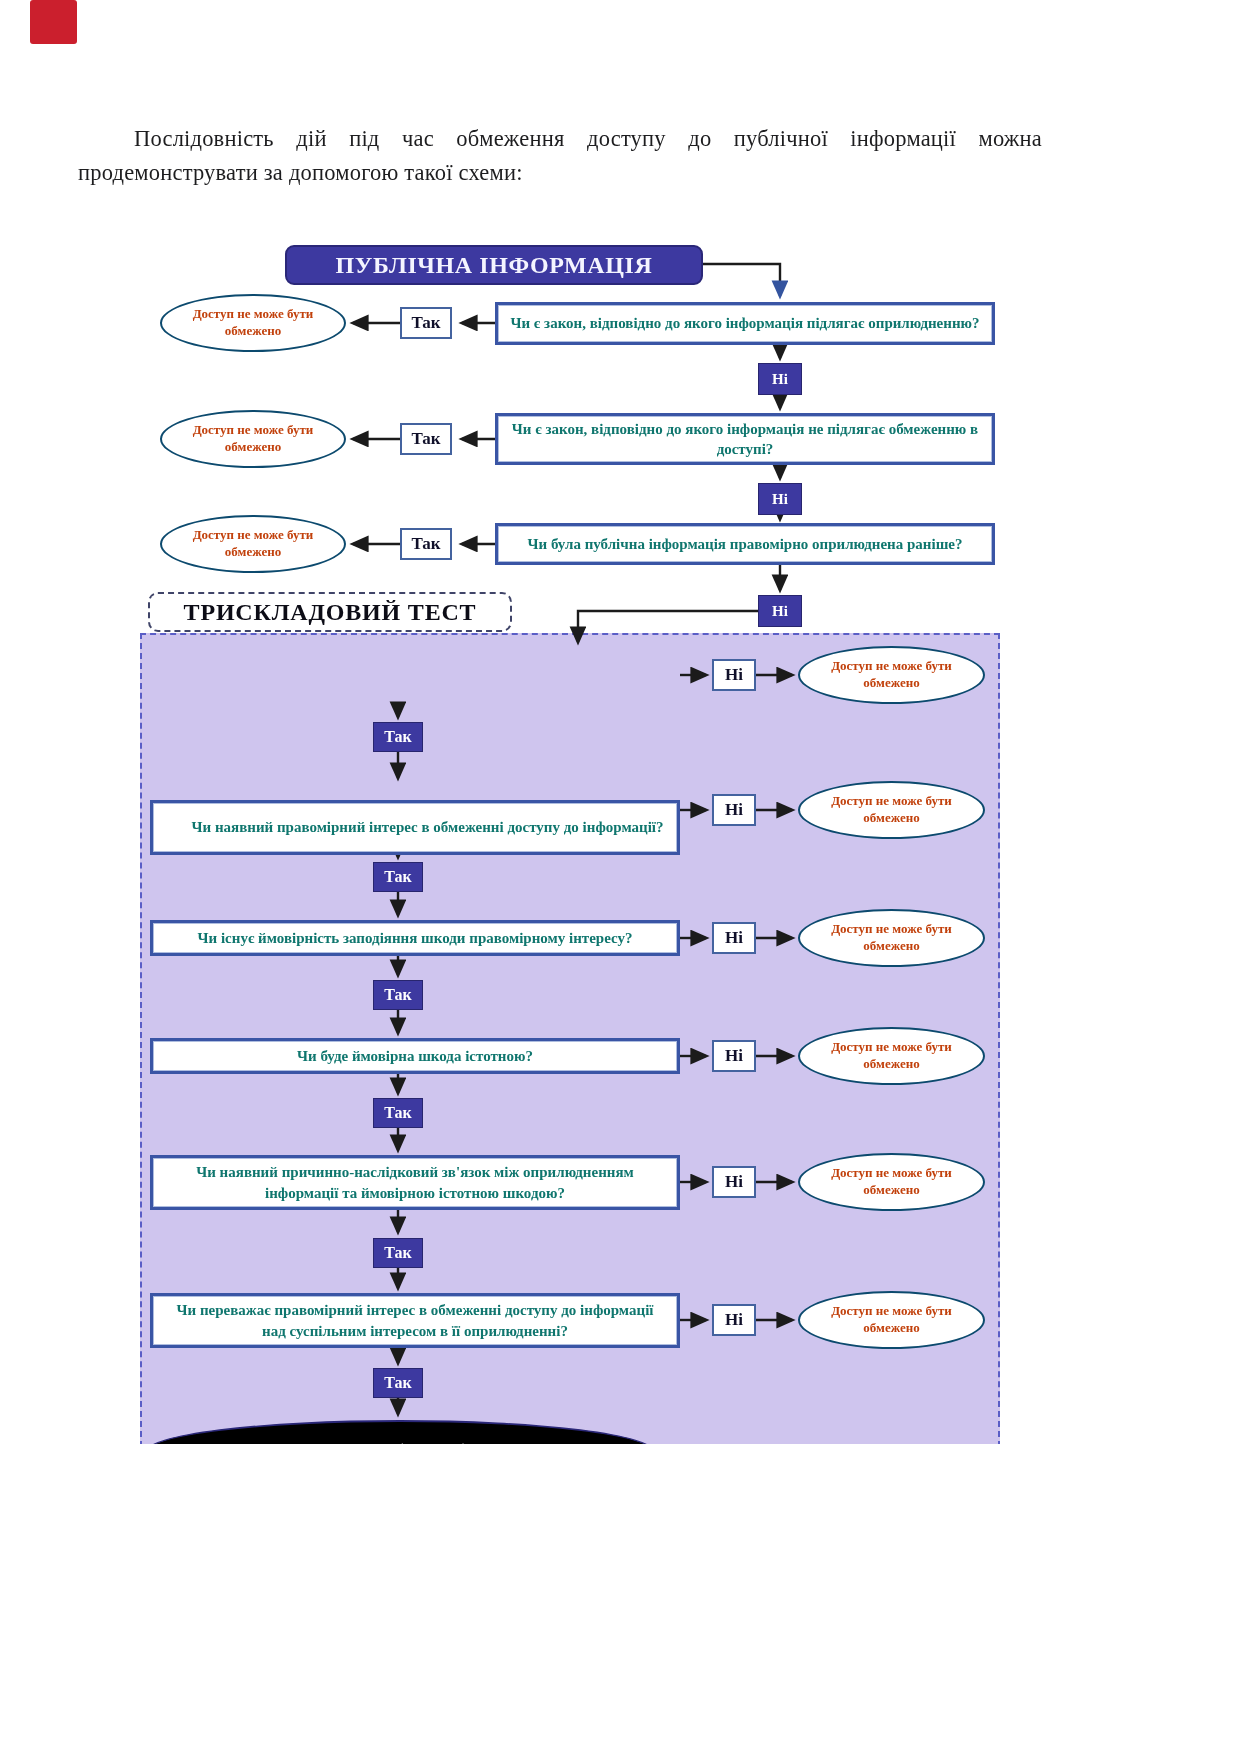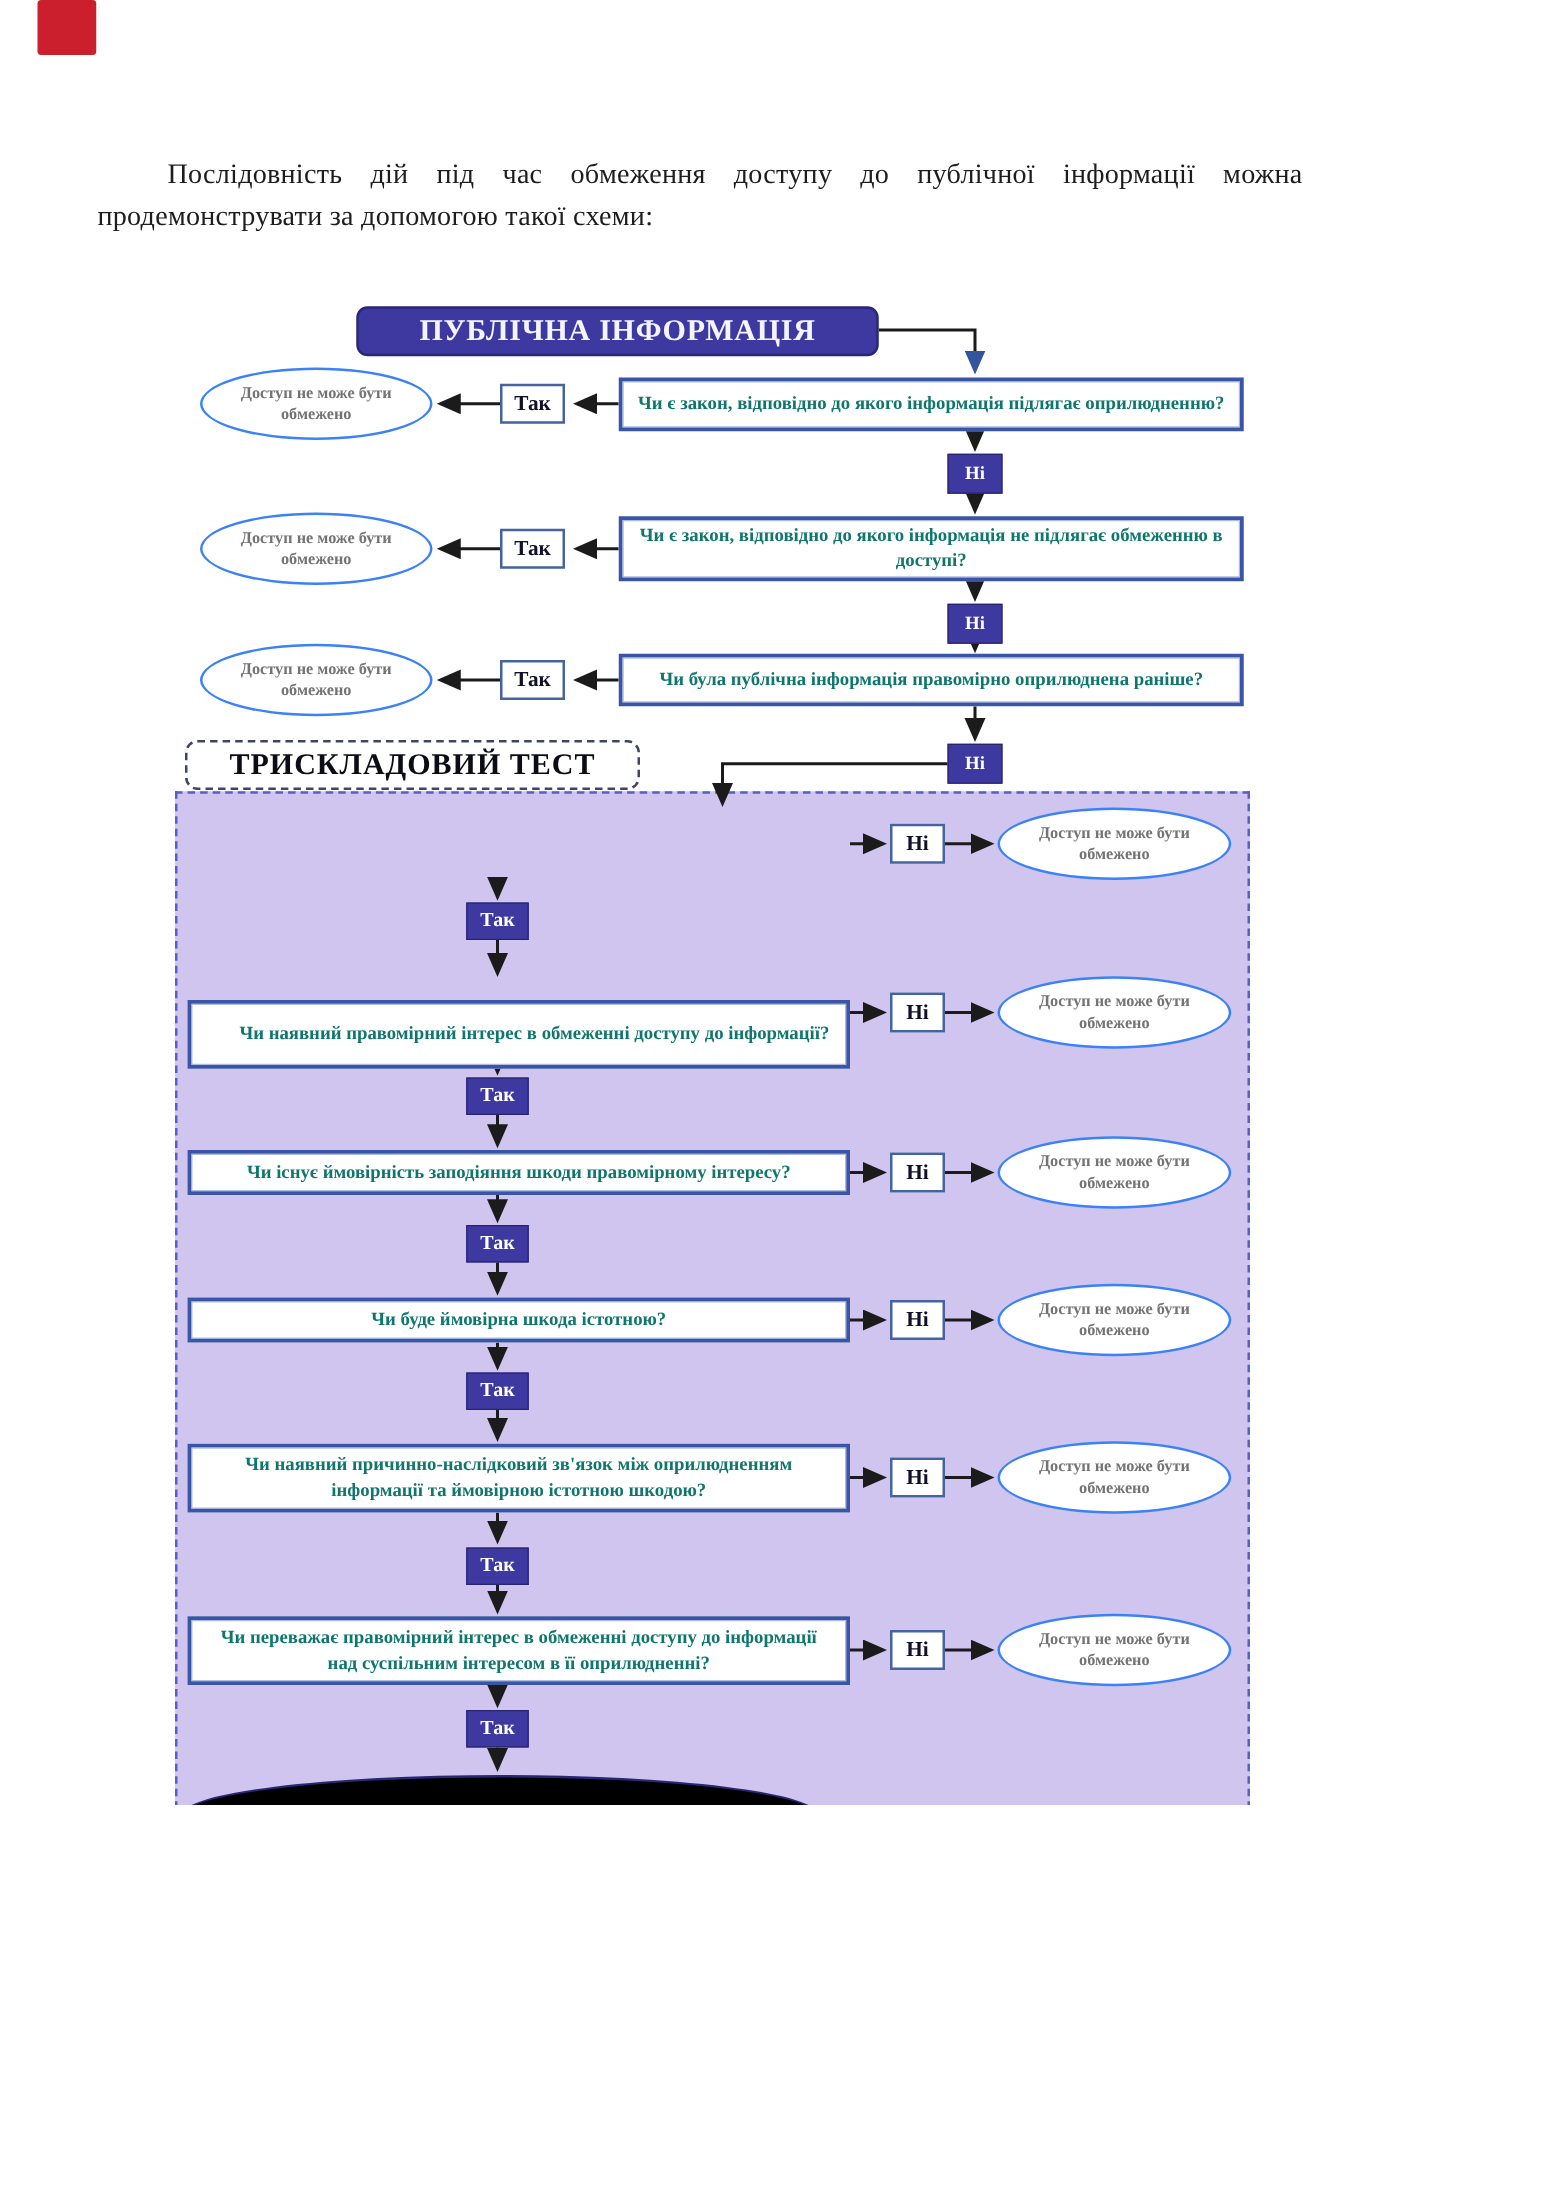--- a/index.html
+++ b/index.html
@@ -20,21 +20,21 @@
     left:285px;top:245px;width:418px;height:40px;background:#3d39a0;border:2px solid #2a2778;
     border-radius:9px;color:#f4f4ff;font-weight:bold;font-size:24px;letter-spacing:0.6px;
   }
   .q{
     background:#ffffff;border:3px solid #3a55a5;color:#0f766e;font-weight:bold;font-size:15px;
     line-height:1.35;padding:1px 12px;box-shadow:inset 0 0 0 1px #aebddf;
   }
   .q-top{left:495px;width:500px;}
   .q-test{left:150px;width:530px;}
   .oval{
-    background:#ffffff;border:2px solid #3b82f6;border-radius:50%;color:#737373;
+    background:#ffffff;border:2px solid #0c4a6e;border-radius:50%;color:#c2410c;
     font-weight:bold;font-size:13px;line-height:1.3;padding:0 24px;
   }
   .oval-top{left:160px;width:186px;height:58px;}
   .oval-test{left:798px;width:187px;height:58px;}
   .yes-white{
     left:400px;width:52px;height:32px;background:#ffffff;border:2px solid #44639f;
     color:#10102a;font-weight:bold;font-size:17px;
   }
   .no-purple{
     left:758px;width:44px;height:32px;background:#3d39a0;border:1px solid #28256e;

